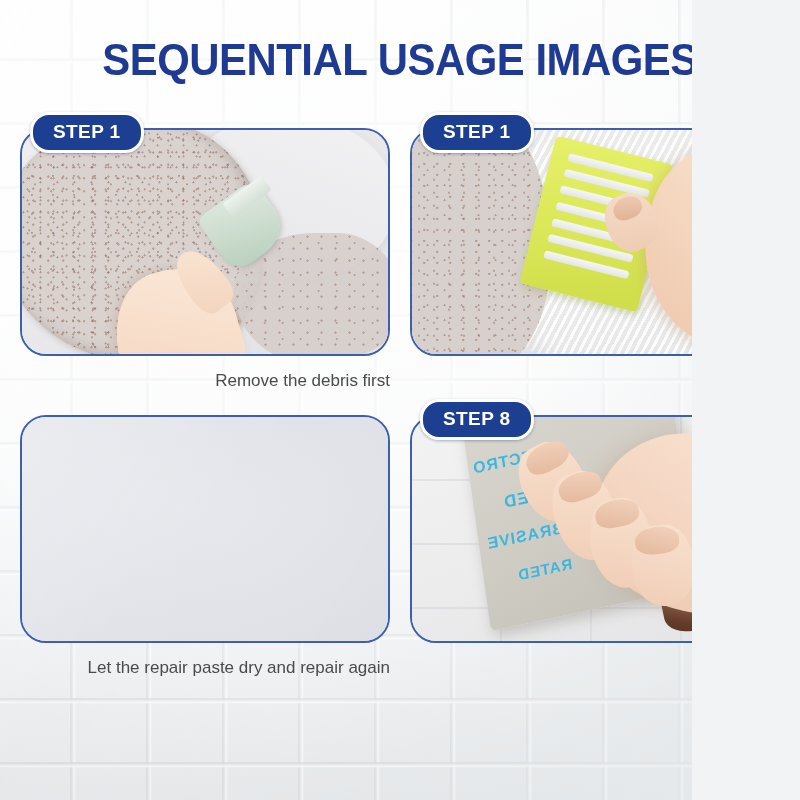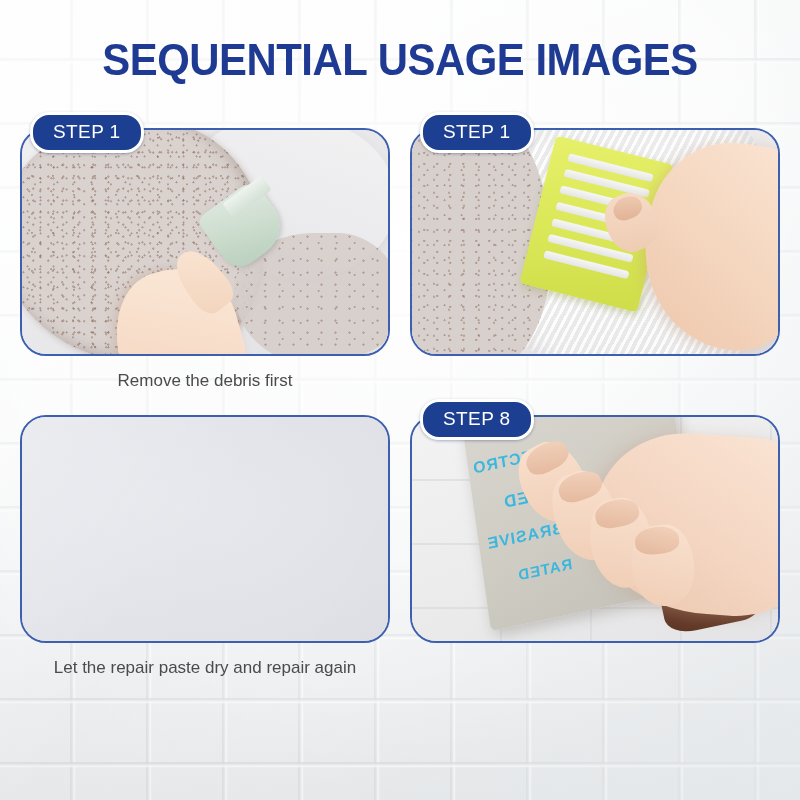--- a/index.html
+++ b/index.html
@@ -10,21 +10,21 @@
     width: 800px;
     height: 800px;
     overflow: hidden;
     font-family: "Liberation Sans", sans-serif;
     background: #f2f3f4;
   }
 
   
   #page {
     position: relative;
-    width: 800px;
+    width: 692px;
     height: 800px;
     overflow: hidden;
     background:
       
       radial-gradient(ellipse 900px 700px at 48% 30%, rgba(255,255,255,0.96) 0%, rgba(255,255,255,0.55) 45%, rgba(226,228,230,0.25) 75%, rgba(210,213,216,0.38) 100%),
       
       repeating-linear-gradient(to bottom,
         rgba(255,255,255,0) 0px,
         rgba(255,255,255,0) 58px,
         rgba(200,203,207,0.55) 58px,
@@ -103,33 +103,33 @@
 
   
   .badge {
     position: absolute;
     top: -16px;
     left: 10px;
     z-index: 9;
     background: #1d3f91;
     color: #ffffff;
     font-size: 19px;
-    font-weight: 400;
+    font-weight: 700;
     letter-spacing: 0.4px;
     padding: 7px 20px 8px 20px;
     border-radius: 19px;
     border: 3px solid #ffffff;
     box-shadow: 0 1px 3px rgba(30,45,90,0.35);
     line-height: 20px;
     white-space: nowrap;
   }
 
   .caption {
     margin-top: 12px;
-    text-align: center;
+    text-align: right;
     font-size: 17px;
     line-height: 25px;
     color: #4b4b4b;
     width: 370px;
   }
 
   
   .p1 {
     background:
       linear-gradient(150deg, #efeef0 0%, #e9e8ea 45%, #e3e2e5 100%);

